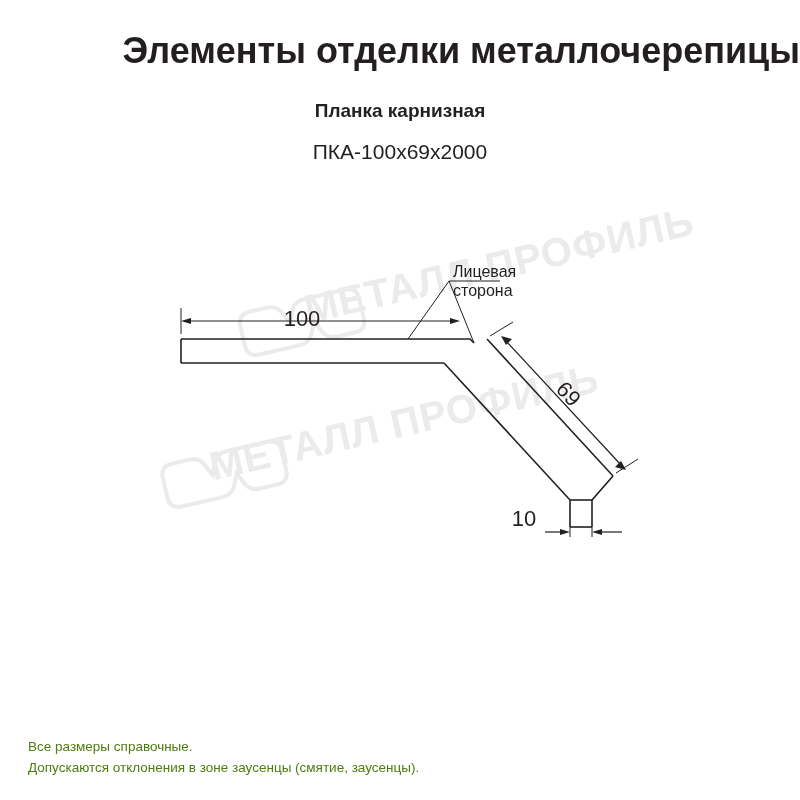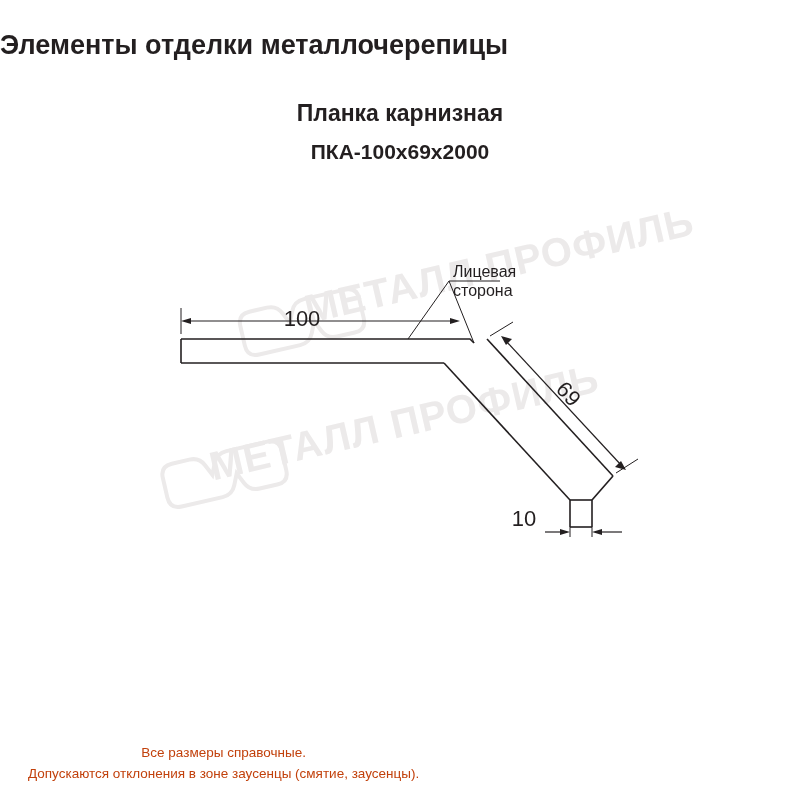--- a/index.html
+++ b/index.html
@@ -18,58 +18,57 @@
   .page {
     position: relative;
     width: 800px;
     height: 800px;
   }
   .title-main {
     position: absolute;
     top: 30px;
     left: 0;
     width: 800px;
-    text-align: left;
-    font-size: 27px;
+    text-align: right;
+    font-size: 36px;
     font-weight: bold;
     letter-spacing: 0px;
   }
   .title-sub {
     position: absolute;
     top: 100px;
     left: 0;
     width: 800px;
     text-align: center;
-    font-size: 23px;
+    font-size: 19px;
     font-weight: bold;
   }
   .title-code {
     position: absolute;
     top: 140px;
     left: 0;
     width: 800px;
     text-align: center;
     font-size: 21px;
-    font-weight: bold;
+    font-weight: normal;
   }
   .drawing {
     position: absolute;
     top: 0;
     left: 0;
     width: 800px;
     height: 800px;
   }
   .footer {
     position: absolute;
     left: 28px;
-    bottom: 16px;
+    bottom: 22px;
     font-size: 13.5px;
     line-height: 21px;
-    color: #c2410c;
-    text-align: center;
+    color: #4d7c0f;
   }
   .footer div {
     white-space: nowrap;
   }
   .wm {
     position: absolute;
     pointer-events: none;
     color: #eceaea;
     font-weight: bold;
     font-family: "Liberation Sans", sans-serif;

